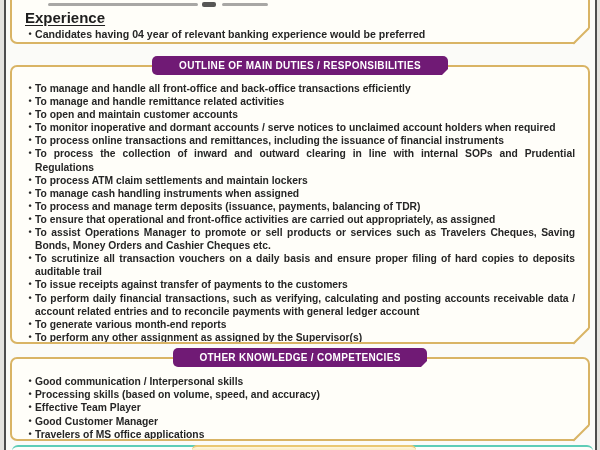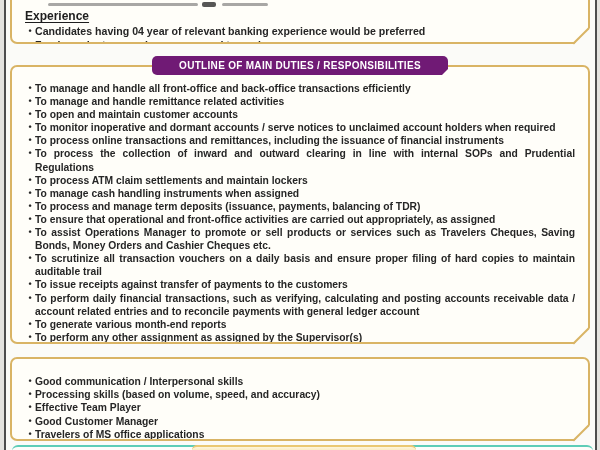--- a/index.html
+++ b/index.html
@@ -41,21 +41,21 @@
   #panel-competencies{top:357px;height:84px;}
 
   
   .remnant{position:absolute;background:#6f6f6f;border-radius:2px;opacity:.6;filter:blur(.4px);}
   .remnant.a{left:36px;top:25px;width:150px;height:3px;}
   .remnant.b{left:190px;top:24px;width:14px;height:5px;background:#3a3a3a;opacity:.85;}
   .remnant.c{left:210px;top:25px;width:46px;height:3px;}
 
   .exp-heading{
     margin:31px 0 2px 13px;
-    font-size:12px;font-weight:bold;color:#1e1e1e;
+    font-size:15px;font-weight:bold;color:#1e1e1e;
     text-decoration:underline;text-underline-offset:2px;
   }
 
   
   ul.blist{list-style:none;margin:0;padding:0;}
   ul.blist li{
     display:flex;align-items:flex-start;
     font-size:10.3px;line-height:13.1px;font-weight:bold;color:#262626;
   }
   ul.blist li .marker{flex:0 0 10px;text-align:center;font-size:9px;line-height:13.1px;color:#262626;}
@@ -180,21 +180,21 @@
             <span class="btxt">To ensure that operational and front-office activities are carried out appropriately, as assigned</span>
           </li>
 
           <li>
             <span class="marker">•</span>
             <span class="btxt">To assist Operations Manager to promote or sell products or services such as Travelers Cheques, Saving Bonds, Money Orders and Cashier Cheques etc.</span>
           </li>
 
           <li>
             <span class="marker">•</span>
-            <span class="btxt">To scrutinize all transaction vouchers on a daily basis and ensure proper filing of hard copies to maintain auditable trail</span>
+            <span class="btxt">To scrutinize all transaction vouchers on a daily basis and ensure proper filing of hard copies to deposits auditable trail</span>
           </li>
 
           <li>
             <span class="marker">•</span>
             <span class="btxt">To issue receipts against transfer of payments to the customers</span>
           </li>
 
           <li>
             <span class="marker">•</span>
             <span class="btxt">To perform daily financial transactions, such as verifying, calculating and posting accounts receivable data / account related entries and to reconcile payments with general ledger account</span>
@@ -206,20 +206,21 @@
           </li>
 
           <li>
             <span class="marker">•</span>
             <span class="btxt">To perform any other assignment as assigned by the Supervisor(s)</span>
           </li>
         </ul>
     </div>
   </div>
 
+  <div class="banner" id="banner-competencies">OTHER KNOWLEDGE / COMPETENCIES</div>
 
   <div class="panel" id="panel-competencies">
     <div class="panel-inner">
       <ul class="blist">
 
           <li>
             <span class="marker">•</span>
             <span class="btxt">Good communication / Interpersonal skills</span>
           </li>
 

